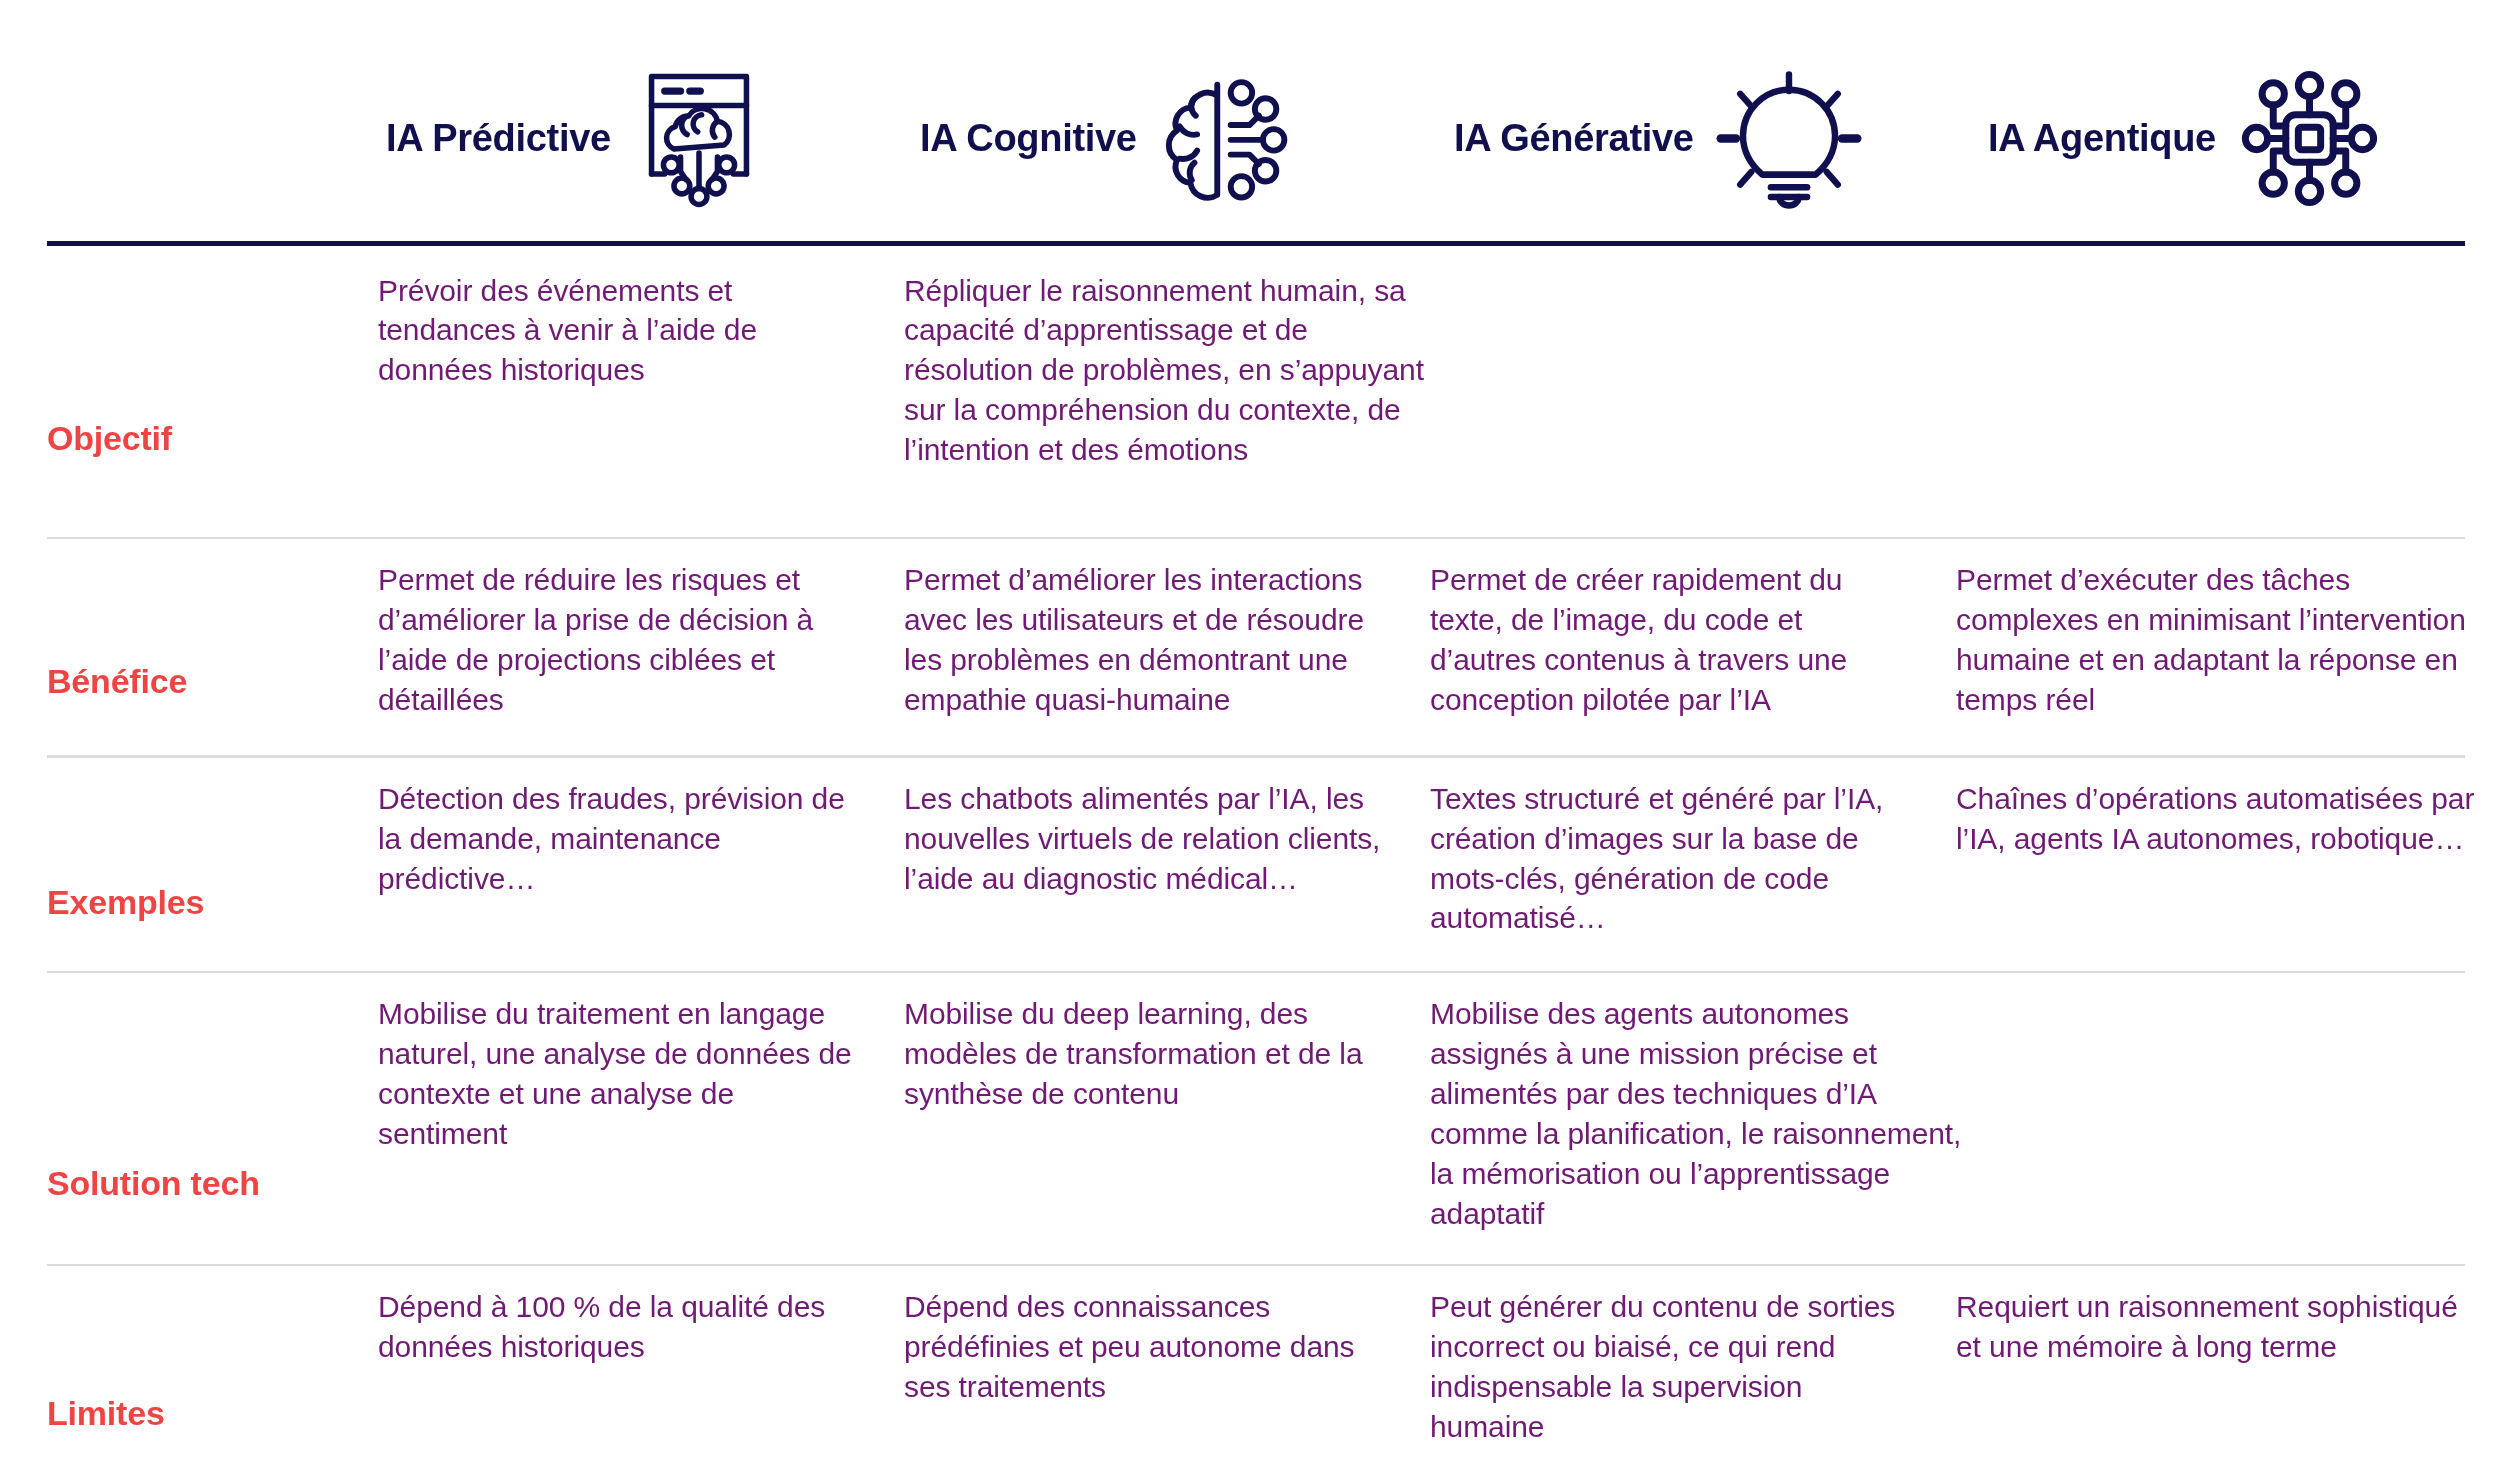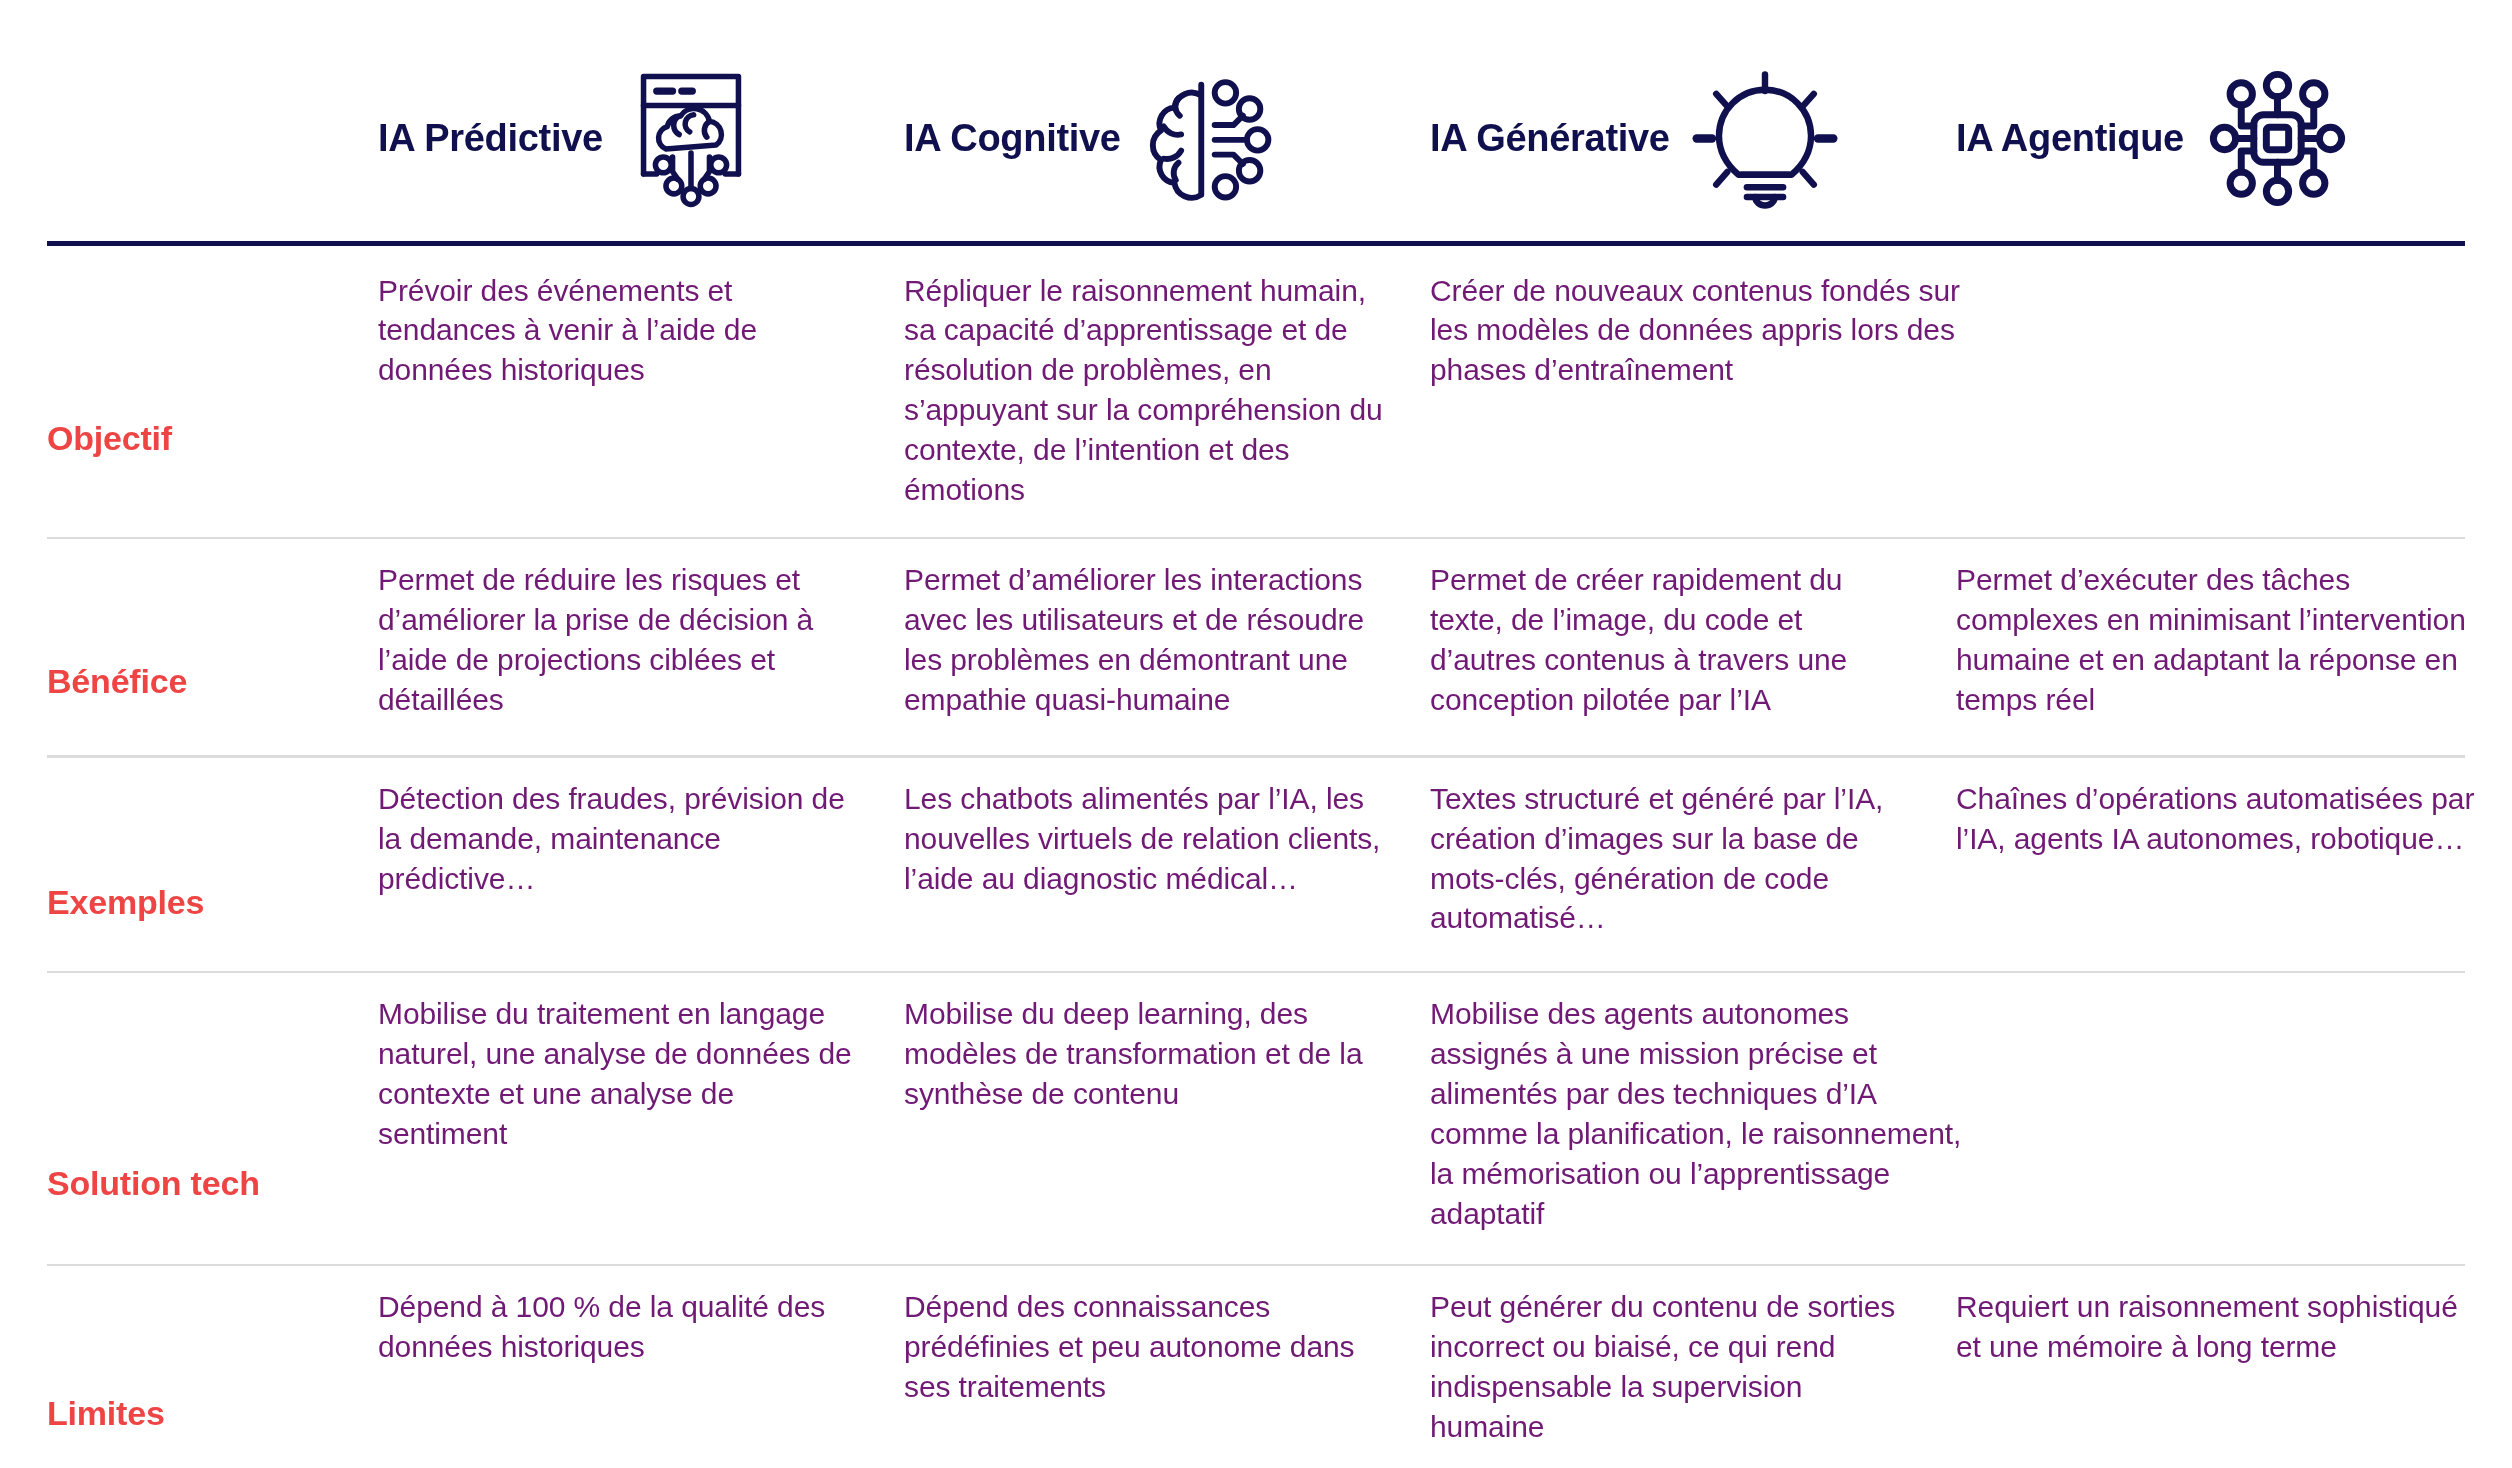--- a/index.html
+++ b/index.html
@@ -24,20 +24,21 @@
     box-sizing: border-box;
     padding: 0 47px;
   }
 
   
   .header-row {
     display: flex;
     align-items: flex-end;
     height: 241px;
     box-sizing: border-box;
+    gap: 8px;
   }
   .head-label-cell {
     width: 331px;
     flex: 0 0 331px;
   }
   .head-cell {
     flex: 0 0 526px;
     width: 526px;
     display: flex;
     align-items: center;
@@ -259,23 +260,20 @@
   <div class="row row-objectif">
     <div class="row-label-cell">
       <div class="row-label">Objectif</div>
     </div>
     <div class="cell">
       <div class="cell-text">Prévoir des événements et tendances à venir à l’aide de données historiques</div>
     </div>
     <div class="cell">
       <div class="cell-text">Répliquer le raisonnement humain, sa capacité d’apprentissage et de résolution de problèmes, en s’appuyant sur la compréhension du contexte, de l’intention et des émotions</div>
     </div>
-    <div class="cell">
-      <div class="cell-text">Créer de nouveaux contenus fondés sur les modèles de données appris lors des phases d’entraînement</div>
-    </div>
   </div>
   <div class="rule"></div>
 
   <div class="row row-benefice">
     <div class="row-label-cell">
       <div class="row-label">Bénéfice</div>
     </div>
     <div class="cell">
       <div class="cell-text">Permet de réduire les risques et d’améliorer la prise de décision à l’aide de projections ciblées et détaillées</div>
     </div>

